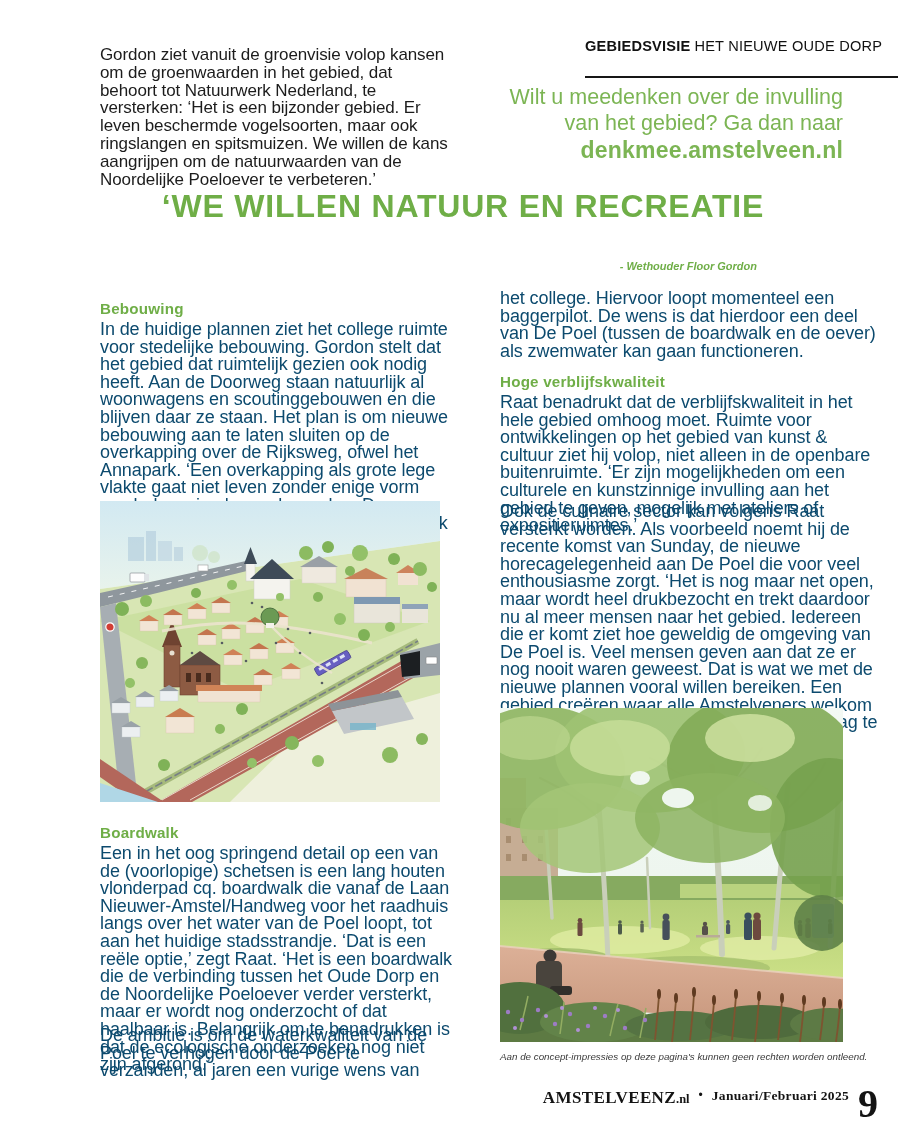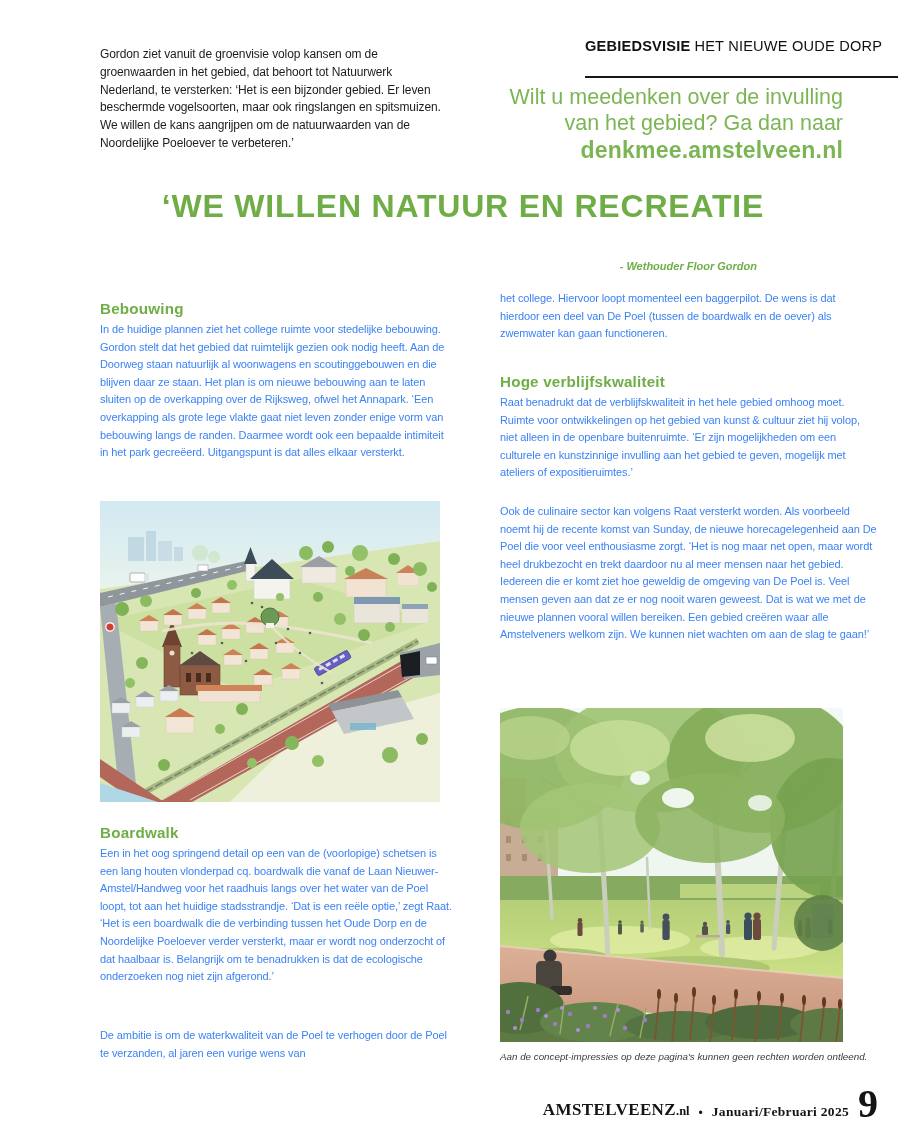--- a/index.html
+++ b/index.html
@@ -1,42 +1,42 @@
 <!DOCTYPE html>
 <html lang="nl" style="--accent-green: #6fae47; --cta-green: #7cb554; --rule: #161616; --text: #1c1c1c;"><head>
 <meta charset="utf-8">
 <style>
   html,body{margin:0;padding:0;background:#ffffff;}
   .page{position:relative;width:898px;height:1140px;background:#fff;overflow:hidden;
         font-family:"Liberation Sans",sans-serif;color:#1c1c1c;}
   .intro{position:absolute;left:100px;top:46px;width:352px;margin:0;
-         font-size:12px;line-height:17.8px;letter-spacing:-0.1px;}
+         font-size:17px;line-height:17.8px;letter-spacing:-0.1px;}
   .kicker{position:absolute;left:585px;top:38px;width:313px;padding-bottom:22px;
           border-bottom:2px solid var(--rule,#161616);white-space:nowrap;
           font-size:14.6px;letter-spacing:.2px;color:#111;}
   .kicker-bold{font-weight:700;}
   .kicker-rest{font-weight:400;margin-left:4px;}
   .cta{position:absolute;right:55px;top:84px;text-align:right;
        color:var(--cta-green,#7cb554);font-size:21.5px;line-height:26px;}
   .cta div{white-space:nowrap;}
   .cta-url{font-weight:700;font-size:23px;margin-top:1px;letter-spacing:.2px;}
   .pull-quote{position:absolute;left:0;right:0;top:189px;margin:0;text-align:center;
               color:var(--accent-green,#6fae47);font-size:32px;line-height:34px;
               font-weight:700;letter-spacing:.8px;padding-left:28px;}
   .pull-quote span{display:block;}
   .attribution{position:absolute;right:141px;top:260px;font-size:11px;font-weight:700;
                font-style:italic;color:var(--accent-green,#6fae47);}
   .block{position:absolute;margin:0;}
-  .body-text{font-size:11px;line-height:17.6px;letter-spacing:-0.1px;margin:0;color:#3b82f6;}
+  .body-text{font-size:18px;line-height:17.6px;letter-spacing:-0.1px;margin:0;color:#0c4a6e;}
   .green-h{color:var(--accent-green,#6fae47);font-size:15.2px;font-weight:700;
            margin:10px 0 4px 0;letter-spacing:.2px;}
   figure{margin:0;position:absolute;}
   .caption{position:absolute;left:500px;top:1051px;width:398px;font-style:italic;
            font-size:9.8px;color:#3a3a3a;white-space:nowrap;}
-  .footer{position:absolute;right:20px;top:1088px;display:flex;align-items:flex-end;
+  .footer{position:absolute;right:20px;top:1088px;display:flex;align-items:flex-start;
           gap:9px;color:#141414;}
   .logo{font-family:"Liberation Serif",serif;font-weight:700;font-size:17px;letter-spacing:.4px;}
   .logo-nl{font-size:12.5px;letter-spacing:0;}
   .dot{font-size:12px;}
   .date{font-family:"Liberation Serif",serif;font-weight:700;font-size:13.5px;letter-spacing:.3px;}
   .pageno{font-family:"Liberation Serif",serif;font-weight:700;font-size:40px;line-height:.8;}
 </style>
 </head>
 <body>
 

